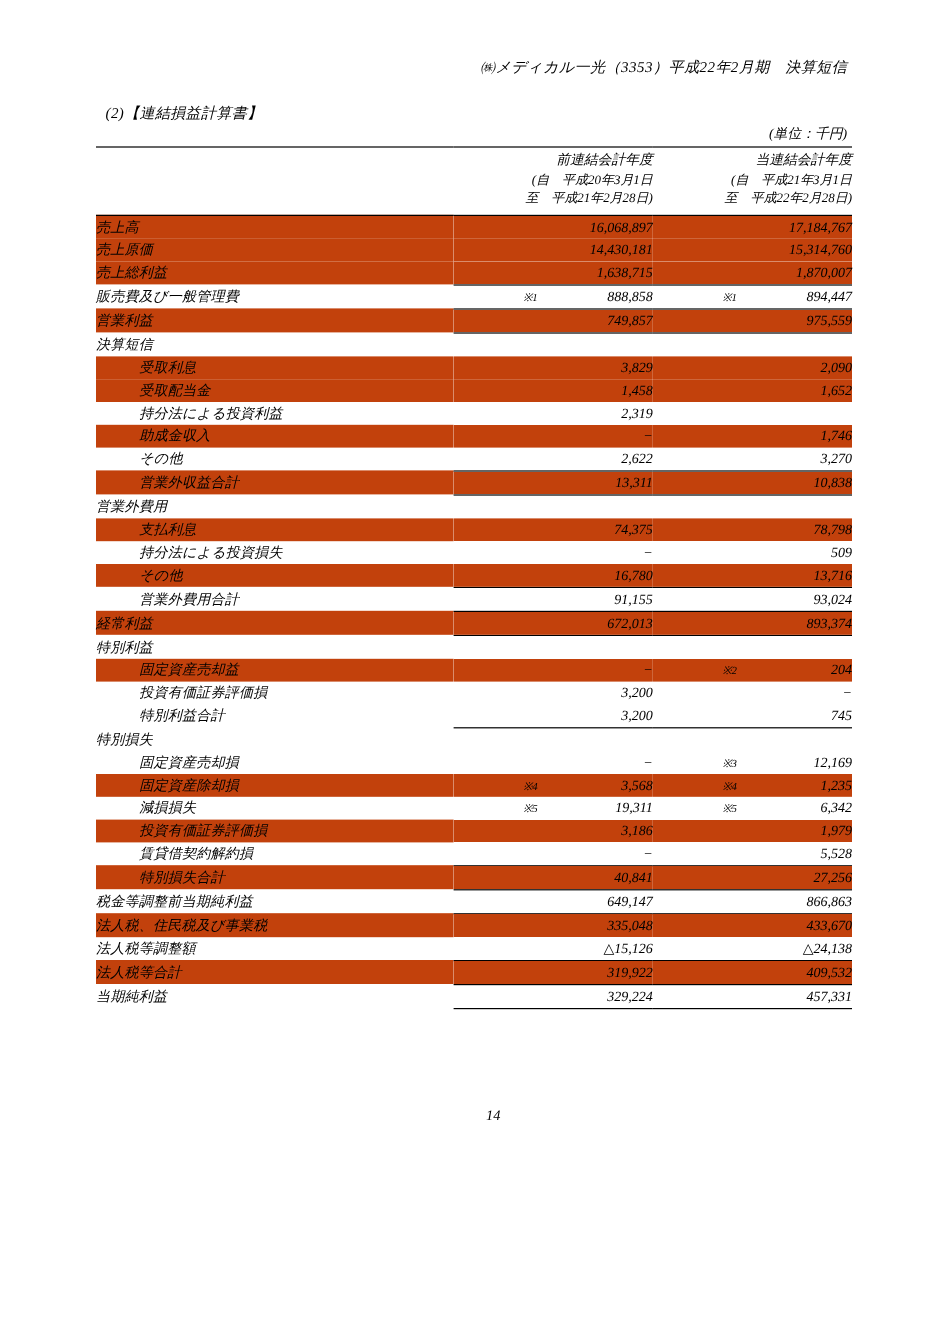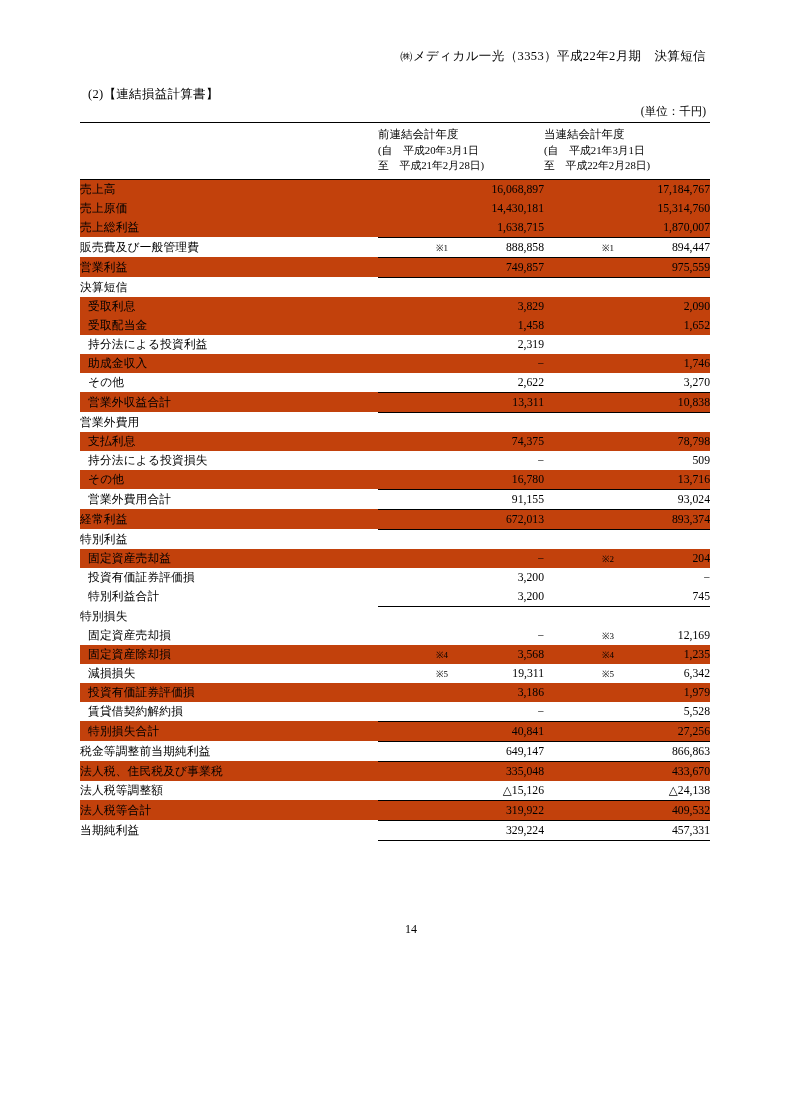--- a/index.html
+++ b/index.html
@@ -12,20 +12,21 @@
     height: 1118px;
     font-family: "Liberation Serif", "DejaVu Serif", serif;
     color: #000000;
     position: relative;
   }
   .page {
     position: relative;
     width: 790px;
     height: 965px;
     box-sizing: border-box;
+    font-style: italic;
   }
   .doc-header {
     position: absolute;
     top: 48px;
     right: 84px;
     font-size: 12.5px;
     letter-spacing: 0.4px;
     white-space: nowrap;
   }
   .section-title {
@@ -56,40 +57,40 @@
   table.fin col.c-label { width: 298px; }
   table.fin col.c-prev  { width: 166px; }
   table.fin col.c-curr  { width: 166px; }
 
   .thead-row th {
     padding: 0;
     font-weight: normal;
     vertical-align: bottom;
   }
   .hdr-cell {
-    text-align: left;
+    text-align: right;
     font-size: 11.5px;
     line-height: 1.45;
     padding: 3px 0 5px 0;
   }
   .hdr-title { display: block; }
   .hdr-sub { display: block; font-size: 10.8px; }
 
   tr.dat td {
     height: 19px;
     padding: 0;
     vertical-align: middle;
     font-size: 11.7px;
   }
   td.label {
     padding-left: 6px;
     white-space: nowrap;
     letter-spacing: 0.2px;
   }
-  td.label.ind1 { padding-left: 8px; }
+  td.label.ind1 { padding-left: 36px; }
   td.num {
     text-align: right;
     padding-right: 10px;
     white-space: nowrap;
     position: relative;
     font-family: "Liberation Serif", "DejaVu Serif", serif;
   }
   td.num .mark {
     position: absolute;
     left: 58px;

